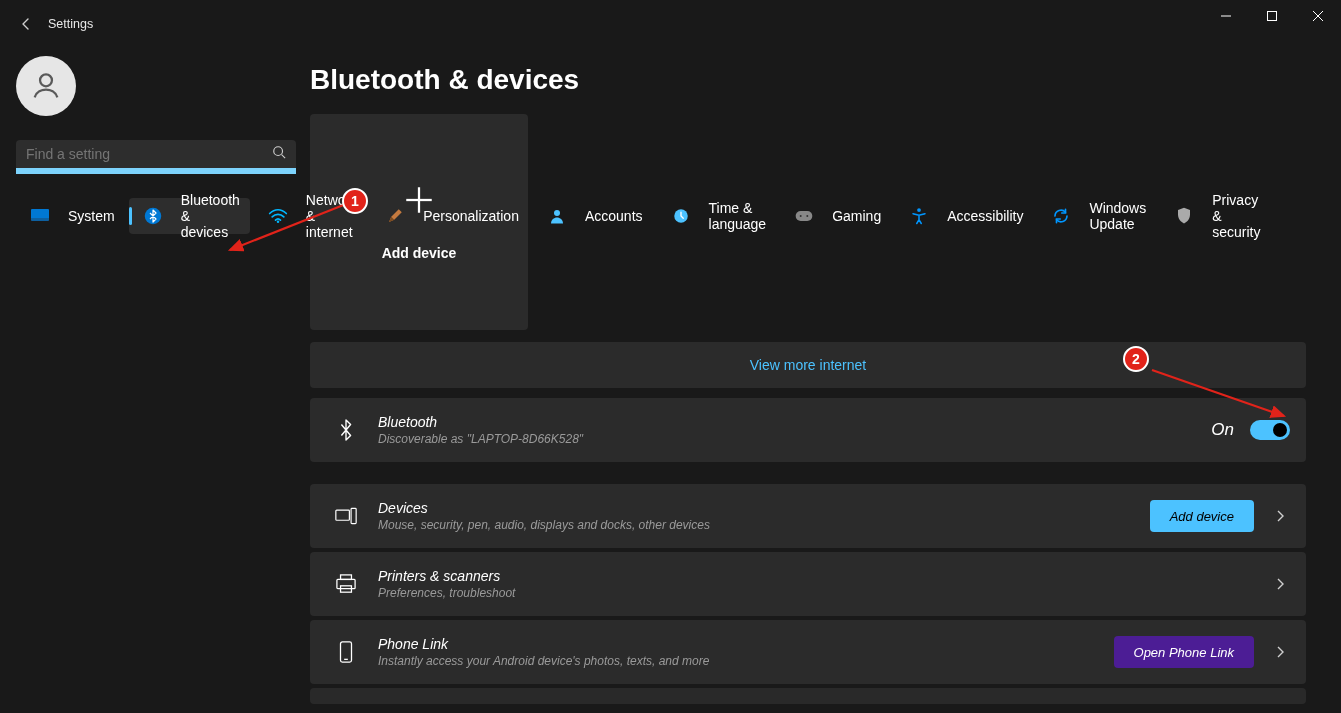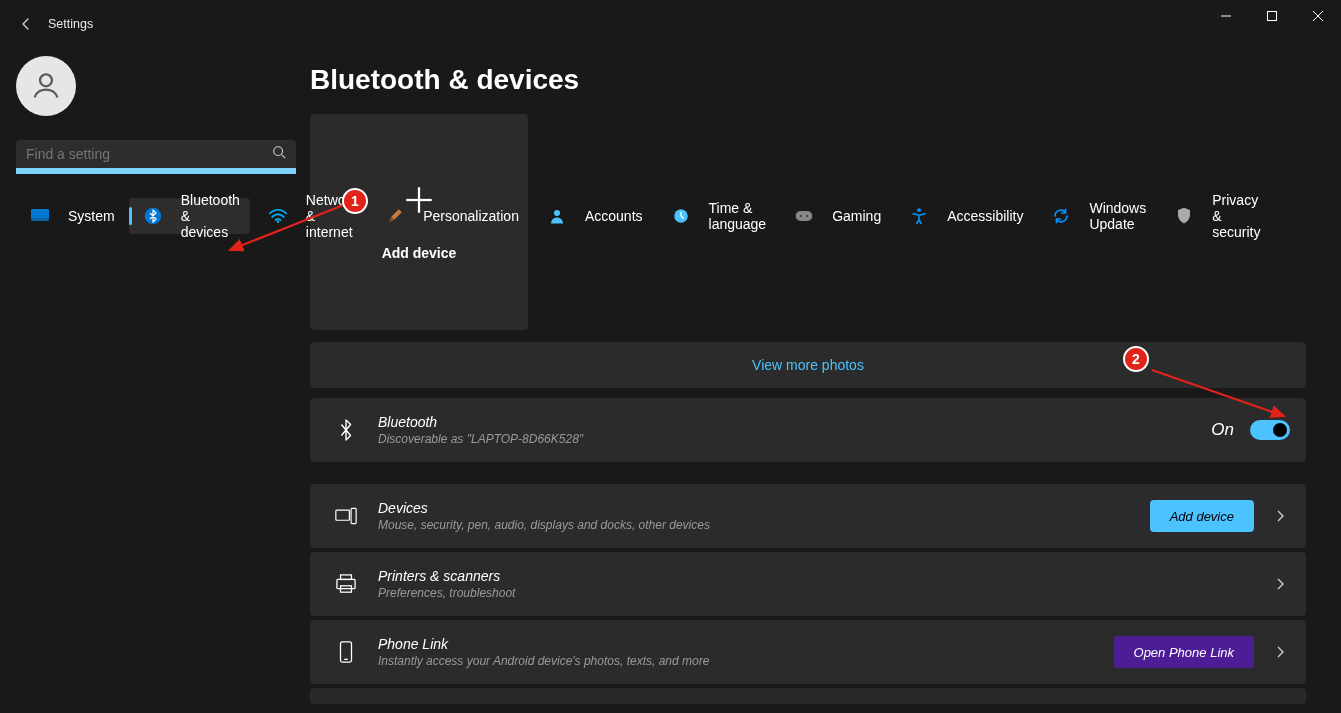--- a/index.html
+++ b/index.html
@@ -187,21 +187,21 @@
     <div class="content">
       <div class="add-tile">
         <span class="plus"><svg width="34" height="34" viewBox="0 0 24 24">
               <line x1="12" y1="3" x2="12" y2="21" stroke="#fff" stroke-width="1.6"></line>
               <line x1="3" y1="12" x2="21" y2="12" stroke="#fff" stroke-width="1.6"></line>
             </svg></span>
         <span class="label">Add device</span>
       </div>
 
       <div class="wide-btn">
-        <span>View more photos</span>
+        <span>View more internet</span>
       </div>
 
       <div class="row-card">
         <div class="row-icon">
           <svg width="18" height="22" viewBox="0 0 16 24">
               <path d="M3 6l10 12-5 5V1l5 5L3 18" stroke="#fff" stroke-width="1.5" fill="none" stroke-linejoin="round"></path>
             </svg>
         </div>
         <div class="row-text">
           <div class="t1">Bluetooth</div>

